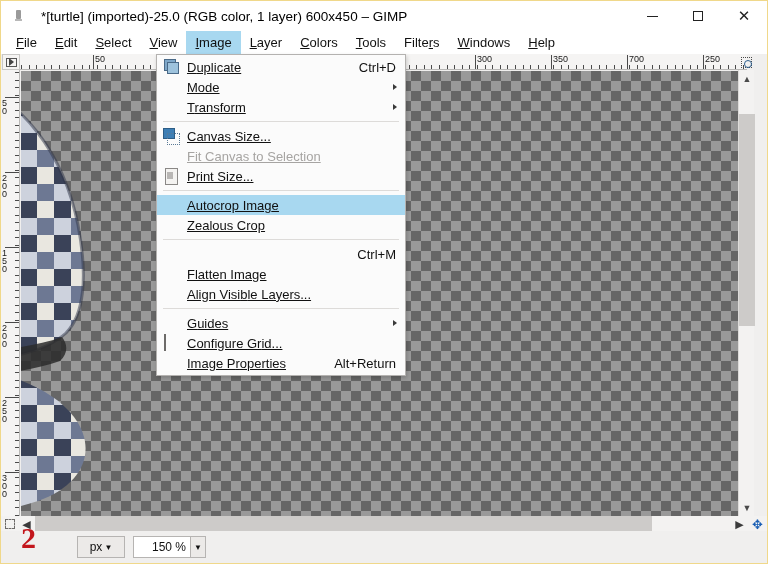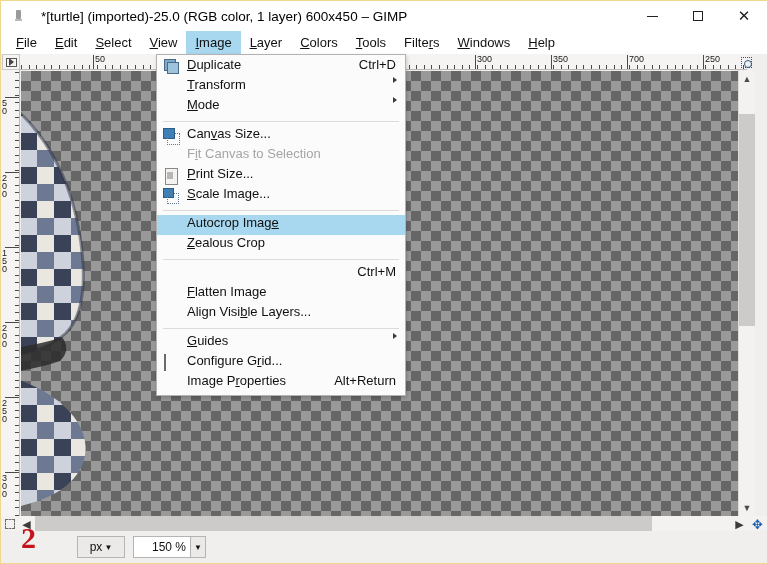--- a/index.html
+++ b/index.html
@@ -219,22 +219,22 @@
   #dropdown {
     position: absolute; left: 155px; top: 53px;
     width: 250px; background: #fbfbfb;
     border: 1px solid #b4b2b0;
     box-shadow: 1px 2px 4px rgba(0,0,0,0.18);
     padding: 2px 0 2px 0;
     font-size: 13px; z-index: 40;
   }
   .mrow {
     position: relative; height: 20px;
-    display: flex; 
-    color: #111; white-space: nowrap;
+    display: flex; align-items: center;
+    color: #111; white-space: nowrap; text-decoration: underline;
   }
   .mrow.hl { background: #a8d8f0; }
   .mrow.dim { color: #a6a4a2; }
   .mrow .mico {
     position: absolute; left: 6px; top: 2px; width: 16px; height: 16px;
   }
   .mrow .mlabel { margin-left: 30px; }
   .mrow .maccel { position: absolute; right: 9px; color: #111; }
   .mrow .marrow {
     position: absolute; right: 8px;
@@ -681,50 +681,46 @@
 
   <div id="dropdown">
 
     <div class="mrow">
       <span class="mico ico-dup"></span>
       <span class="mlabel"><u>D</u>uplicate</span>
       <span class="maccel">Ctrl+D</span>
     </div>
 
     <div class="mrow">
+      <span class="mlabel"><u>M</u>ode</span>
+      <span class="marrow"></span>
+    </div>
+
+    <div class="mrow">
       <span class="mlabel"><u>T</u>ransform</span>
       <span class="marrow"></span>
     </div>
 
-    <div class="mrow">
-      <span class="mlabel"><u>M</u>ode</span>
-      <span class="marrow"></span>
-    </div>
-
     <div class="msep"></div>
 
     <div class="mrow">
       <span class="mico ico-canvas"></span>
       <span class="mlabel">Can<u>v</u>as Size...</span>
     </div>
 
 
     <div class="mrow dim">
       <span class="mlabel">F<u>i</u>t Canvas to Selection</span>
     </div>
 
     <div class="mrow">
       <span class="mico ico-print"></span>
       <span class="mlabel"><u>P</u>rint Size...</span>
     </div>
 
-    <div class="mrow">
-      <span class="mico ico-scale"></span>
-      <span class="mlabel"><u>S</u>cale Image...</span>
-    </div>
 
     <div class="msep"></div>
 
 
     <div class="mrow hl">
       <span class="mlabel">Autocrop Imag<u>e</u></span>
     </div>
 
     <div class="mrow">
       <span class="mlabel"><u>Z</u>ealous Crop</span>

